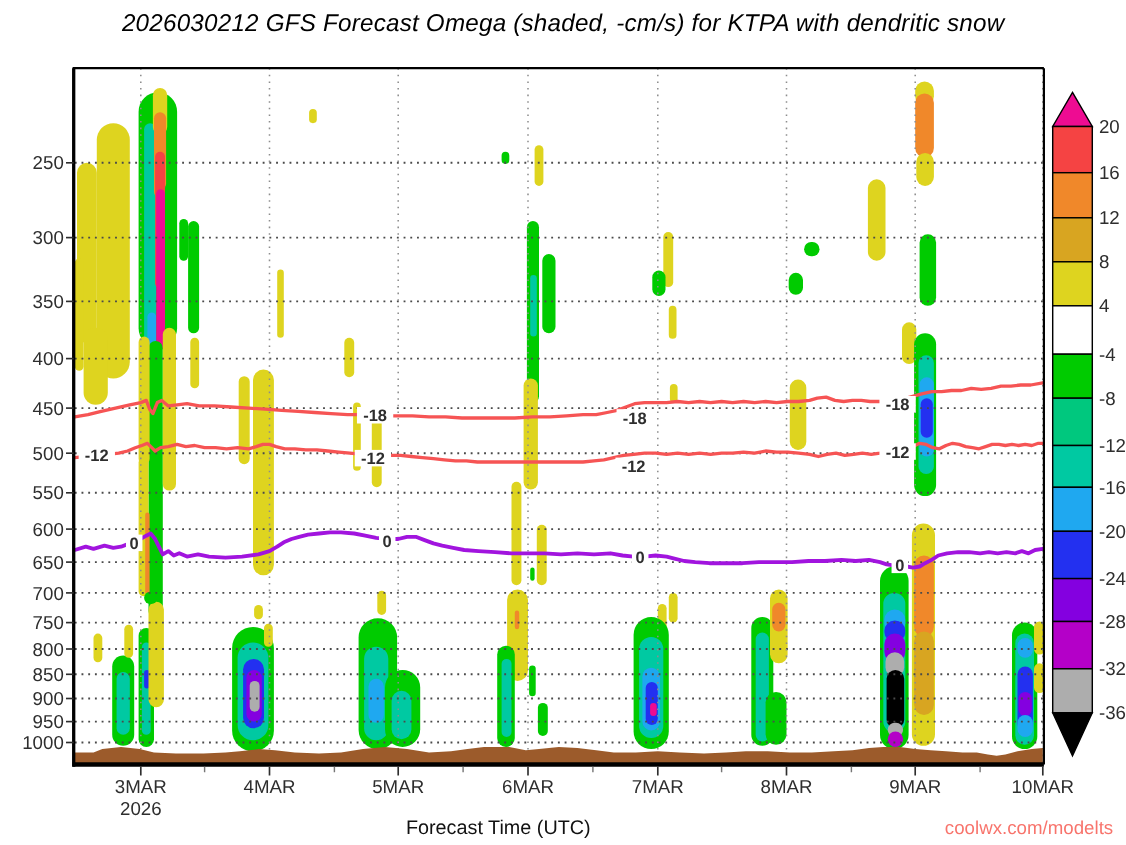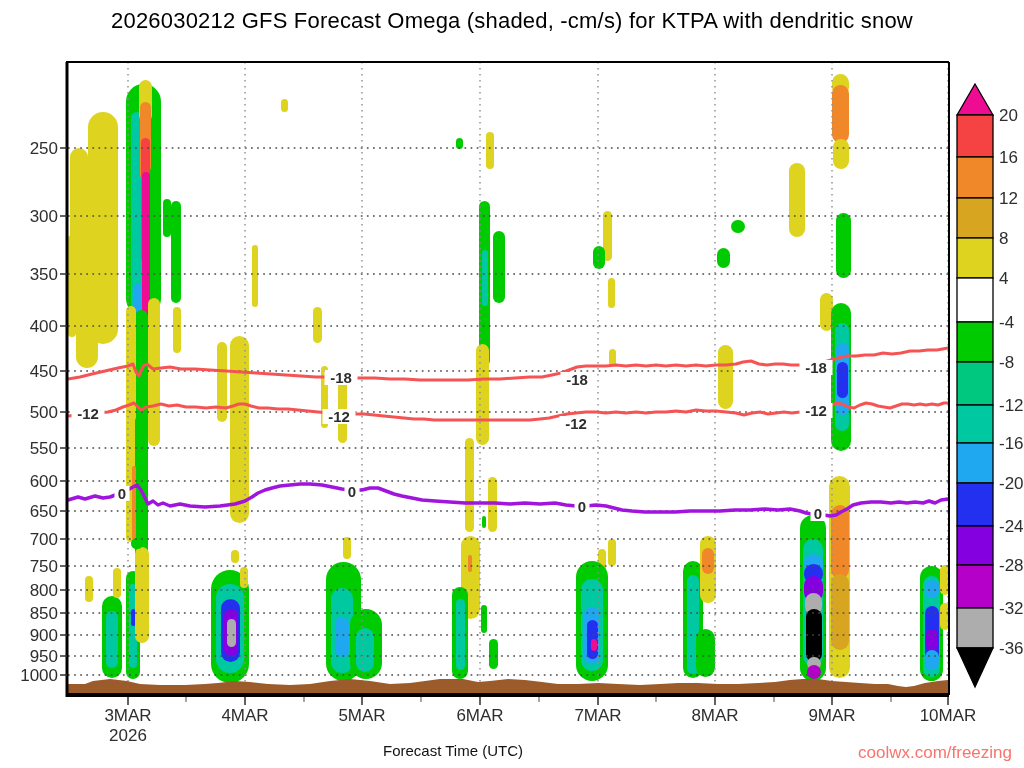--- a/index.html
+++ b/index.html
@@ -1,21 +1,21 @@
 <!DOCTYPE html>
 <html><head>
 <meta charset="utf-8">
 <style>
   html,body{margin:0;padding:0;background:#fff;}
   .stage{position:relative;width:1024px;height:768px;background:#fff;overflow:hidden;
          font-family:"Liberation Sans",sans-serif;}
   .title{position:absolute;top:9px;left:0;width:1024px;text-align:center;color:#000;
-         font-size:22px;line-height:23px;letter-spacing:0.2px;white-space:nowrap;}
+         font-size:22px;line-height:23px;letter-spacing:0.2px;white-space:nowrap;font-style:italic;}
   .xlabel{position:absolute;top:742px;left:453px;transform:translateX(-50%);
-          font-size:15px;color:#111;white-space:nowrap;}
+          font-size:18px;color:#111;white-space:nowrap;}
   .watermark{position:absolute;top:743px;right:12px;font-size:17px;white-space:nowrap;}
   svg{position:absolute;top:0;left:0;font-family:"Liberation Sans",sans-serif;}
   svg text{fill:#2e2e2e;}
 </style>
 </head>
 <body>
 
 <div class="stage">
   <div class="title">
     <div>2026030212 GFS Forecast Omega (shaded, -cm/s) for KTPA with dendritic snow</div>
@@ -286,14 +286,14 @@
         <text x="999" y="449" font-size="17" fill="#111">-16</text>
         <text x="999" y="489" font-size="17" fill="#111">-20</text>
         <text x="999" y="532" font-size="17" fill="#111">-24</text>
         <text x="999" y="571" font-size="17" fill="#111">-28</text>
         <text x="999" y="614" font-size="17" fill="#111">-32</text>
         <text x="999" y="654" font-size="17" fill="#111">-36</text>
       </g>
     </svg>
 
   <div class="xlabel">Forecast Time (UTC)</div>
-  <div class="watermark" title="coolwx.com/modelts" style="color: rgb(248, 116, 108);">coolwx.com/freezing</div>
+  <div class="watermark" title="coolwx.com/modelts" style="color: rgb(248, 116, 108);">coolwx.com/modelts</div>
 </div>
 
 </body></html>

